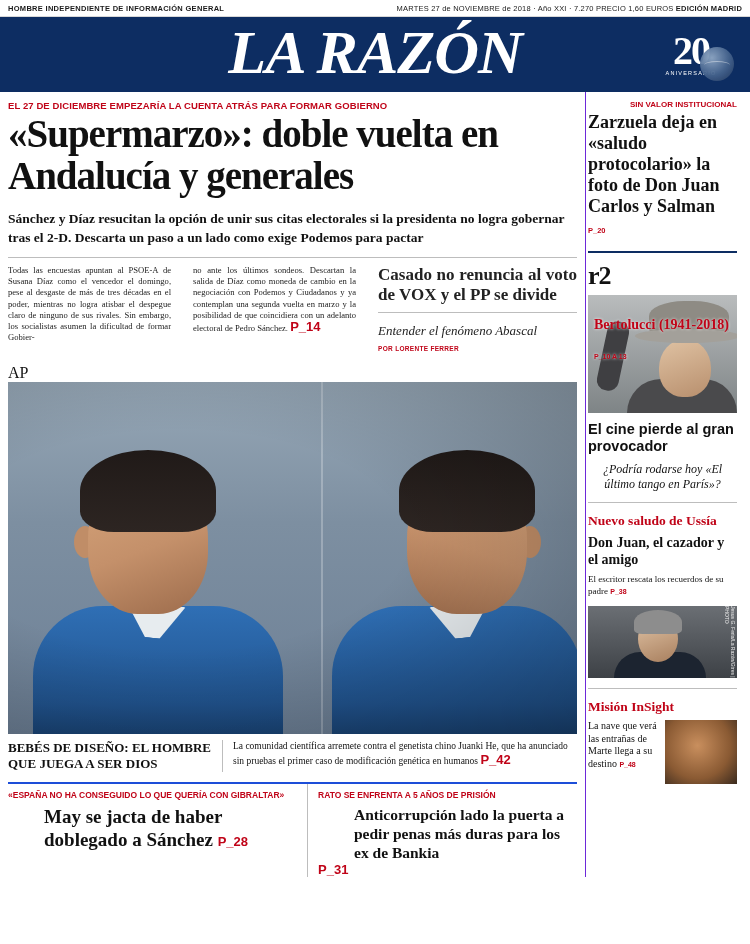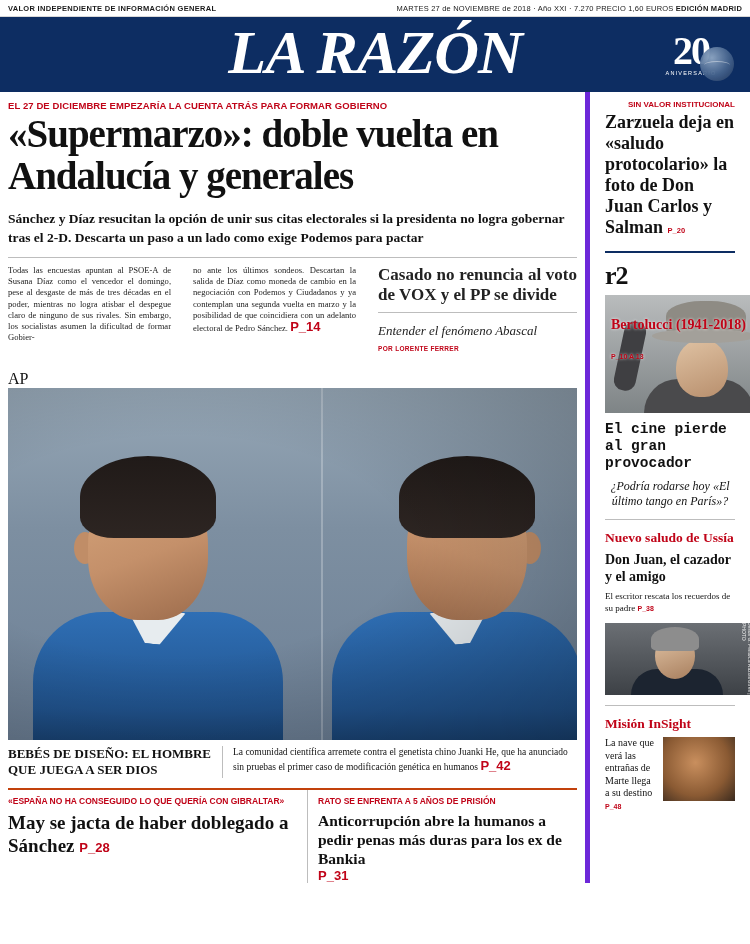--- a/index.html
+++ b/index.html
@@ -66,21 +66,21 @@
   .anniv .globe:after{
     content:""; position:absolute; left:4px; top:14px; width:26px; height:7px;
     border-top:1px solid rgba(255,255,255,.45);
     border-radius:50%;
   }
   .mast-rule { height:3px; background:#0d2d62; }
 
   
   .grid { display:flex; width:636px; }
   .colmain { width:585px; padding:0 8px 0 8px; }
-  .colside { width:165px; border-left:5px solid #6d28d9; padding:0 15px; }
+  .colside { width:165px; border-left:1px solid #6d28d9; padding:0 2px; }
 
   
   .kicker {
     font-family:"Liberation Sans", sans-serif;
     font-weight:bold; font-size:9.5px; color:#c00418;
     letter-spacing:.1px;
     margin:8px 0 2px 0;
   }
 
   .headline {
@@ -117,21 +117,21 @@
   .sec-ital {
     font-family:"Liberation Serif", serif; font-style:italic;
     font-size:13px; line-height:16px; margin:10px 0 4px 0;
   }
   .byline {
     font-family:"Liberation Sans", sans-serif;
     font-size:6.5px; font-weight:bold; color:#c00418; letter-spacing:.3px;
   }
 
   
-  .photo-wrap { position:relative; margin-top:16px; }
+  .photo-wrap { position:relative; margin-top:10px; }
   .photo {
     position:relative; width:569px; height:352px; overflow:hidden;
     background:#5a6f86;
   }
   
   .ph-bg {
     position:absolute; inset:0;
     background:
       linear-gradient(180deg,#96a7b6 0%, #7d8fa1 40%, #6d8096 100%);
   }
@@ -179,30 +179,30 @@
     font-family:"Liberation Serif", serif; font-weight:bold;
     font-size:13px; line-height:16px;
   }
   .cap-right {
     flex:1; padding-left:10px;
     font-family:"Liberation Serif", serif;
     font-size:9.5px; line-height:13px;
   }
 
   
-  .bottom { display:flex; margin-top:10px; border-top:2px solid #c2410c; }
+  .bottom { display:flex; margin-top:10px; border-top:2px solid #1d4ed8; }
   .bot-left { width:300px; padding:6px 10px 0 0; border-right:1px solid #bdbdbd; }
   .bot-right { flex:1; padding:6px 0 0 10px; }
   .bot-kicker {
     font-family:"Liberation Sans", sans-serif; font-weight:bold;
     font-size:8.5px; color:#c00418; margin-bottom:5px;
   }
   .bot-head {
     font-family:"Liberation Serif", serif; font-weight:bold;
-    font-size:19px; line-height:23px;
+    font-size:19px; line-height:23px;margin-left:36px;
   }
   .bot-head.small { font-size:15.5px; line-height:19px; }
 
   
   .side-kicker {
     font-family:"Liberation Sans", sans-serif; font-weight:bold;
     font-size:8px; color:#c00418; margin:8px 0 3px 0; text-align:right;
   }
   .side-head {
     font-family:"Liberation Serif", serif; font-weight:bold;
@@ -244,21 +244,21 @@
     position:absolute; left:6px; top:22px; color:#c00418;
     font-family:"Liberation Serif", serif; font-weight:bold;
     font-size:14px; line-height:16px; text-shadow:0 0 3px rgba(255,255,255,.9);
   }
   .sp-overlay-p {
     position:absolute; left:6px; top:58px; color:#c00418;
     font-family:"Liberation Sans", sans-serif; font-weight:bold; font-size:7px;
     text-shadow:0 0 3px rgba(255,255,255,.9);
   }
   .side-h2 {
-    font-family:Liberation Mono, monospace; font-weight:bold;
+    font-family:Liberation Sans, sans-serif; font-weight:bold;
     font-size:14.5px; line-height:17px; margin:8px 0 0 0;
   }
   .side-ital {
     font-family:"Liberation Serif", serif; font-style:italic;
     font-size:12px; line-height:15px; margin:7px 0 0 0;text-align:center;
   }
   .side-h3 {
     font-family:"Liberation Serif", serif; font-weight:bold;
     font-size:13.5px; line-height:16px; color:#c00418; margin:0;
   }
@@ -293,21 +293,21 @@
     font-size:10px; line-height:12.5px; }
   .pnum-sm { font-family:"Liberation Sans", sans-serif; font-weight:bold; font-size:7px; color:#c00418; }
   .side-pnum { font-family:"Liberation Sans", sans-serif; font-weight:bold; font-size:7.5px; color:#c00418;}
 </style>
 </head>
 <body>
 
 <div class="page">
 
   <div class="topstrip">
-    <div class="left">VALOR INDEPENDIENTE DE INFORMACIÓN GENERAL</div>
+    <div class="left">HOMBRE INDEPENDIENTE DE INFORMACIÓN GENERAL</div>
     <div class="right">
       <span>MARTES 27 de NOVIEMBRE de 2018</span>
       <span>· Año XXI · 7.270 PRECIO 1,60 EUROS</span>
       <b>EDICIÓN MADRID</b>
     </div>
   </div>
 
   <div class="masthead">
     <div class="title">LA RAZÓN</div>
     <div class="anniv">
@@ -376,21 +376,21 @@
         <div class="bot-left">
           <div class="bot-kicker">«ESPAÑA NO HA CONSEGUIDO LO QUE QUERÍA CON GIBRALTAR»</div>
           <div class="bot-head">
             <span>May se jacta de haber doblegado a Sánchez</span>
             <span class="pnum">P_28</span>
           </div>
         </div>
         <div class="bot-right">
           <div class="bot-kicker">RATO SE ENFRENTA A 5 AÑOS DE PRISIÓN</div>
           <div class="bot-head small">
-            <span>Anticorrupción abre la humanos a pedir penas más duras para los ex de Bankia</span>
+            <span>Anticorrupción lado la puerta a pedir penas más duras para los ex de Bankia</span>
           </div>
           <div class="pnum">P_31</div>
         </div>
       </div>
 
     </div>
 
     <div class="colside">
 
       <div class="side-kicker">SIN VALOR INSTITUCIONAL</div>

